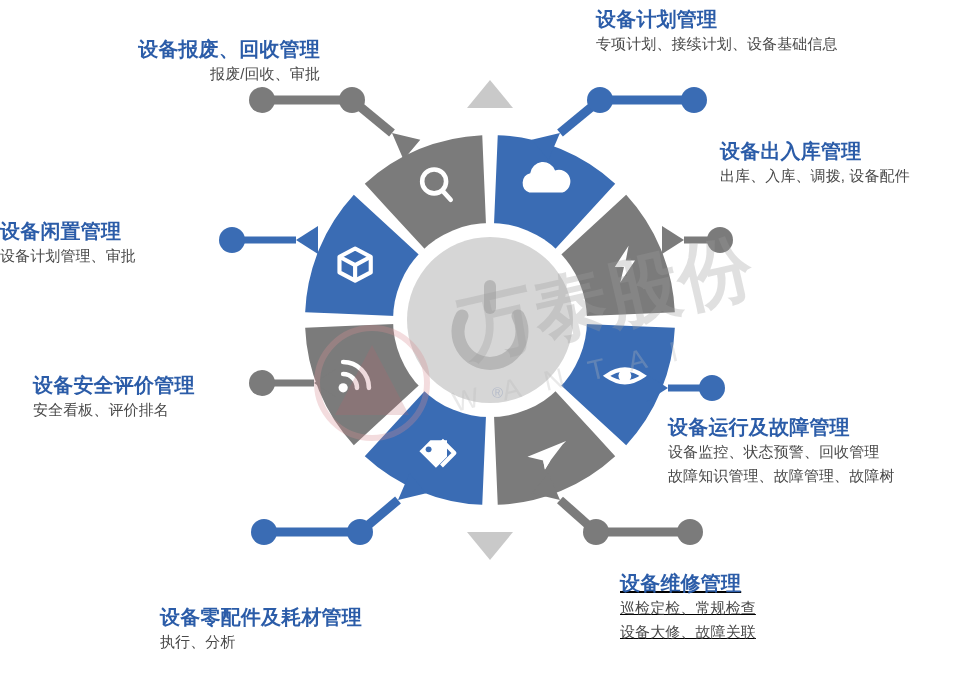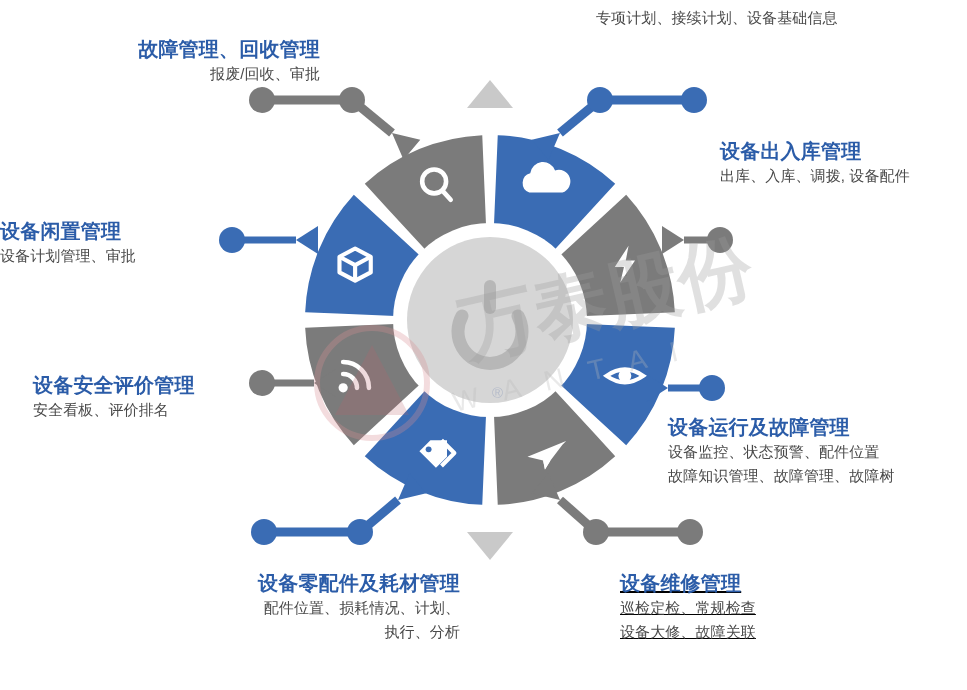--- a/index.html
+++ b/index.html
@@ -20,21 +20,21 @@
   .label .title{
     font-size:20px;font-weight:bold;color:#2b5ca8;
     line-height:1.32;white-space:nowrap;letter-spacing:.2px;
   }
   .label .desc{
     font-size:15px;color:#4a4a4a;line-height:1.55;
     white-space:nowrap;letter-spacing:.1px;
   }
   .label.ta-r{text-align:right;}
   .label.ta-l{text-align:left;}
-  .label.ta-c{text-align:right;}
+  .label.ta-c{text-align:left;margin-top:34px;}
 
   
   #lbl-scrap   {left:0px;  top:36px;  width:320px;}
   #lbl-idle    {left:0px;  top:206px; width:200px;margin-top:12px;}
   #lbl-safety  {left:0px;  top:372px; width:215px;padding-left:33px;}
   #lbl-parts   {left:160px;top:570px; width:300px;}
   #lbl-plan    {left:596px;top:6px;   width:360px;}
   #lbl-store   {left:720px;top:138px; width:247px;}
   #lbl-run     {left:668px;top:414px; width:299px;}
   #lbl-repair  {left:620px;top:570px; width:260px;text-decoration:underline;}
@@ -151,52 +151,52 @@
       <text x="455" y="412" transform="rotate(-13 455 412)" font-family="'Liberation Sans','DejaVu Sans',sans-serif" font-size="28" letter-spacing="9" fill="#b9b9b9">W  A  N  T  A  I</text>
     </g>
     <g opacity="0.30">
       <circle cx="372" cy="383" r="55" fill="none" stroke="#d98f93" stroke-width="6"></circle>
       <path d="M335 415 L372 345 L409 415 Z M352 415 L372 380 L392 415" fill="#b8636c" opacity="0.75"></path>
       <text x="492" y="398" font-size="15" fill="#6b7fae">®</text>
     </g>
   </svg>
 
   <div class="label ta-r" id="lbl-scrap">
-    <div class="title">故障管理、回收管理</div>
+    <div class="title">设备报废、回收管理</div>
     <div class="desc">报废/回收、审批</div>
   </div>
 
   <div class="label ta-l" id="lbl-idle">
     <div class="title">设备闲置管理</div>
     <div class="desc">设备计划管理、审批</div>
   </div>
 
   <div class="label ta-l" id="lbl-safety">
     <div class="title">设备安全评价管理</div>
     <div class="desc">安全看板、评价排名</div>
   </div>
 
   <div class="label ta-c" id="lbl-parts">
     <div class="title">设备零配件及耗材管理</div>
-    <div class="desc">配件位置、损耗情况、计划、</div>
     <div class="desc">执行、分析</div>
   </div>
 
   <div class="label ta-l" id="lbl-plan">
+    <div class="title">设备计划管理</div>
     <div class="desc">专项计划、接续计划、设备基础信息</div>
   </div>
 
   <div class="label ta-l" id="lbl-store">
     <div class="title">设备出入库管理</div>
     <div class="desc">出库、入库、调拨, 设备配件</div>
   </div>
 
   <div class="label ta-l" id="lbl-run">
     <div class="title">设备运行及故障管理</div>
-    <div class="desc">设备监控、状态预警、配件位置</div>
+    <div class="desc">设备监控、状态预警、回收管理</div>
     <div class="desc">故障知识管理、故障管理、故障树</div>
   </div>
 
   <div class="label ta-l" id="lbl-repair">
     <div class="title">设备维修管理</div>
     <div class="desc">巡检定检、常规检查</div>
     <div class="desc">设备大修、故障关联</div>
   </div>
 
 </div>

